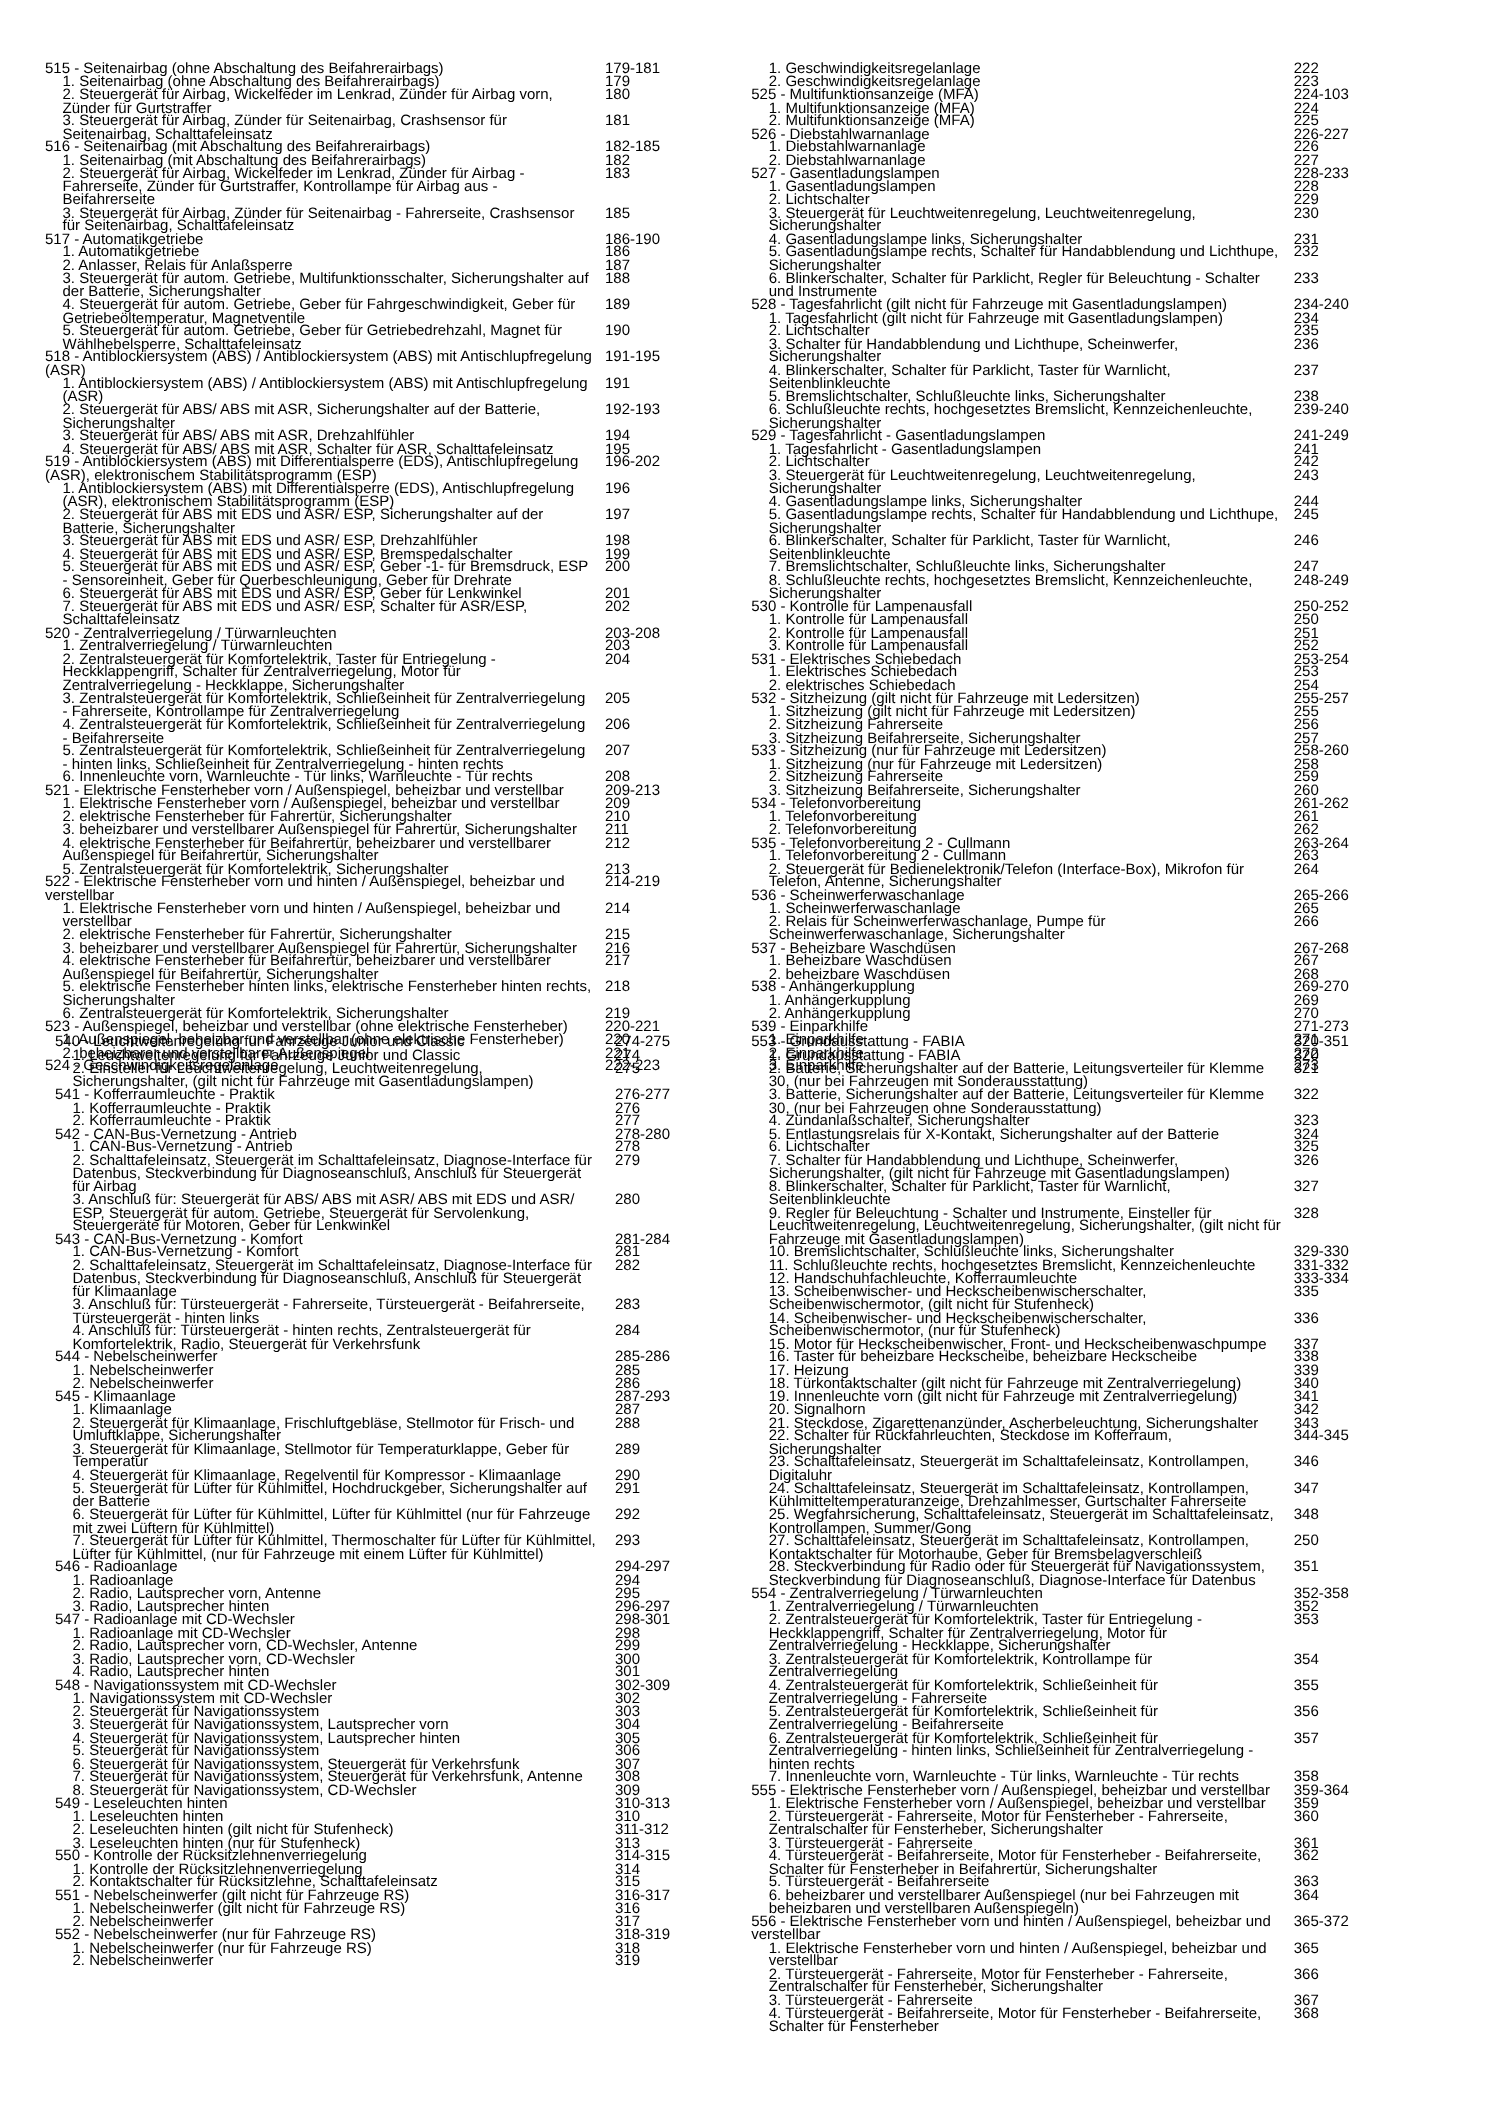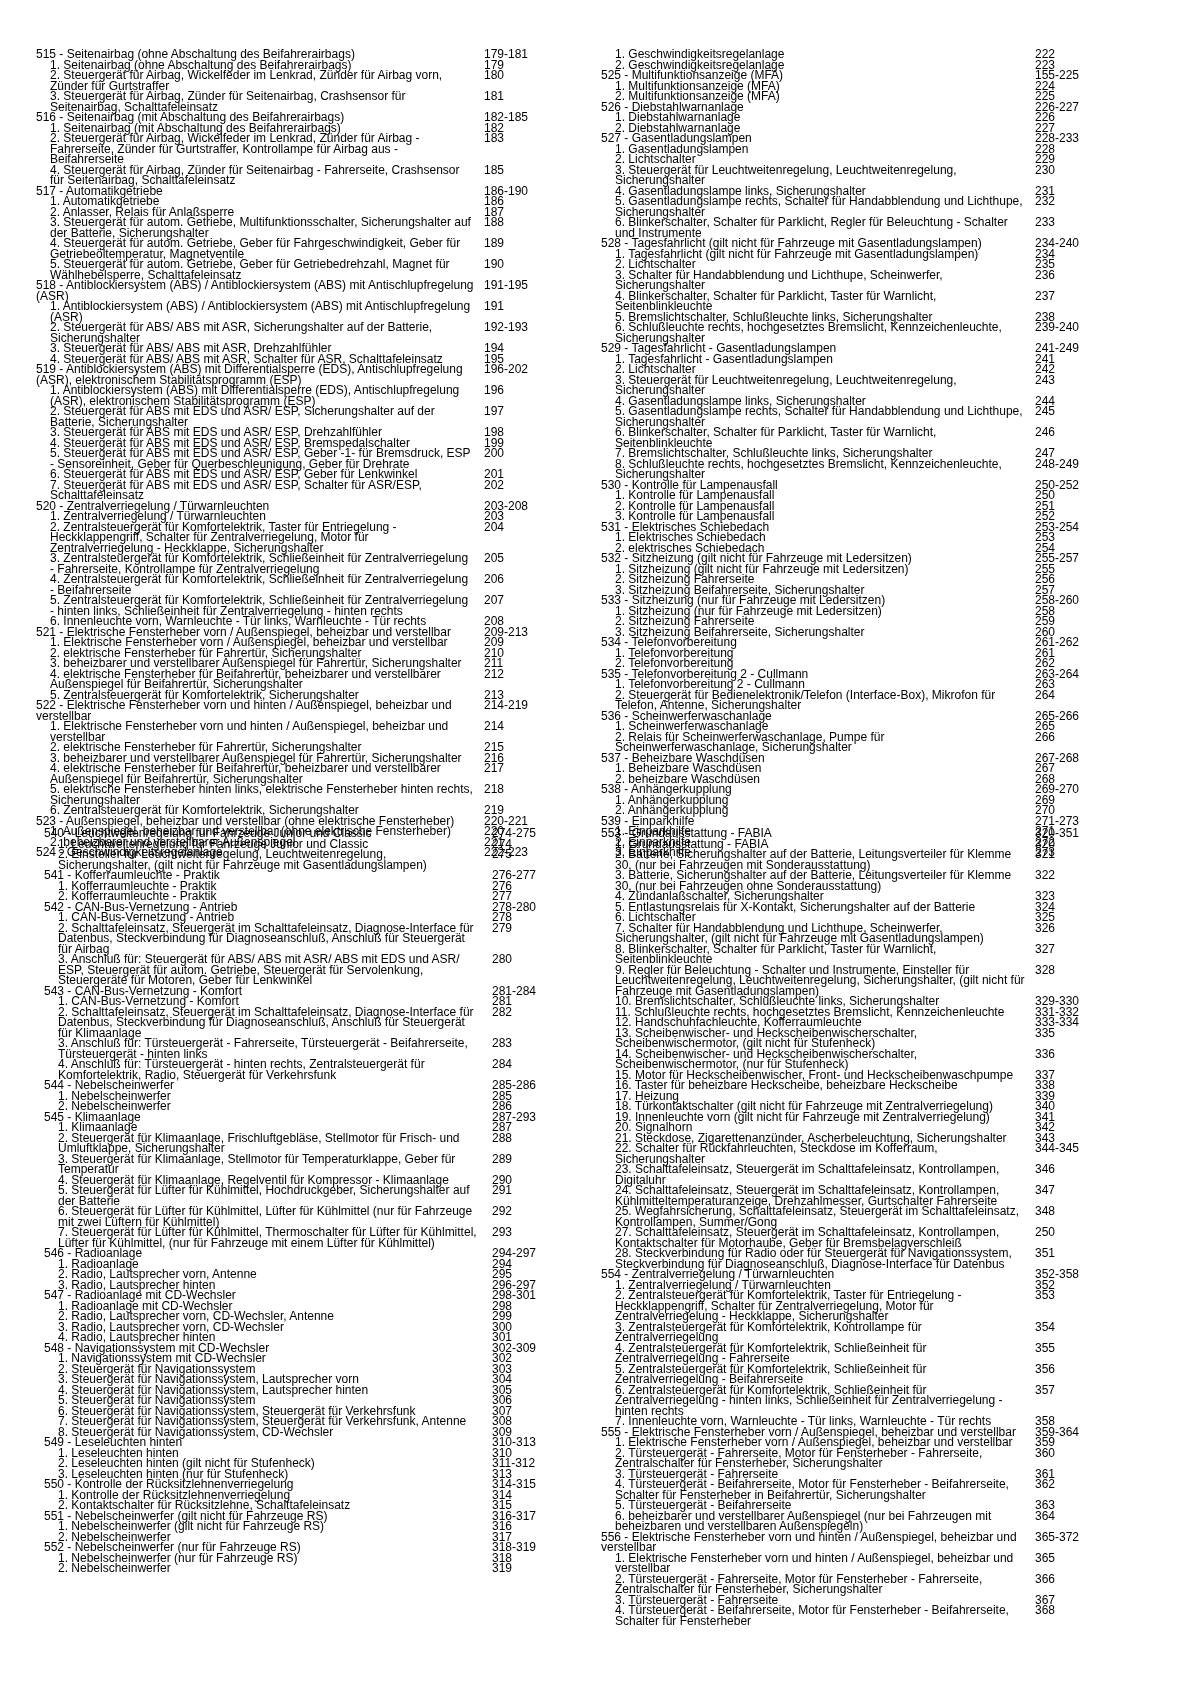--- a/index.html
+++ b/index.html
@@ -46,21 +46,21 @@
       </div>
       <div class="row item">
         <span class="txt">1. Seitenairbag (mit Abschaltung des Beifahrerairbags)</span>
         <span class="pg">182</span>
       </div>
       <div class="row item">
         <span class="txt">2. Steuergerät für Airbag, Wickelfeder im Lenkrad, Zünder für Airbag - Fahrerseite, Zünder für Gurtstraffer, Kontrollampe für Airbag aus - Beifahrerseite</span>
         <span class="pg">183</span>
       </div>
       <div class="row item">
-        <span class="txt">4. Steuergerät für Airbag, Zünder für Seitenairbag - Fahrerseite, Crashsensor für Seitenairbag, Schalttafeleinsatz</span>
+        <span class="txt">3. Steuergerät für Airbag, Zünder für Seitenairbag - Fahrerseite, Crashsensor für Seitenairbag, Schalttafeleinsatz</span>
         <span class="pg">185</span>
       </div>
       <div class="row section">
         <span class="txt">517 - Automatikgetriebe</span>
         <span class="pg">186-190</span>
       </div>
       <div class="row item">
         <span class="txt">1. Automatikgetriebe</span>
         <span class="pg">186</span>
       </div>
@@ -233,21 +233,21 @@
       <div class="row item">
         <span class="txt">1. Geschwindigkeitsregelanlage</span>
         <span class="pg">222</span>
       </div>
       <div class="row item">
         <span class="txt">2. Geschwindigkeitsregelanlage</span>
         <span class="pg">223</span>
       </div>
       <div class="row section">
         <span class="txt">525 - Multifunktionsanzeige (MFA)</span>
-        <span class="pg">155-225</span>
+        <span class="pg">224-103</span>
       </div>
       <div class="row item">
         <span class="txt">1. Multifunktionsanzeige (MFA)</span>
         <span class="pg">224</span>
       </div>
       <div class="row item">
         <span class="txt">2. Multifunktionsanzeige (MFA)</span>
         <span class="pg">225</span>
       </div>
       <div class="row section">

